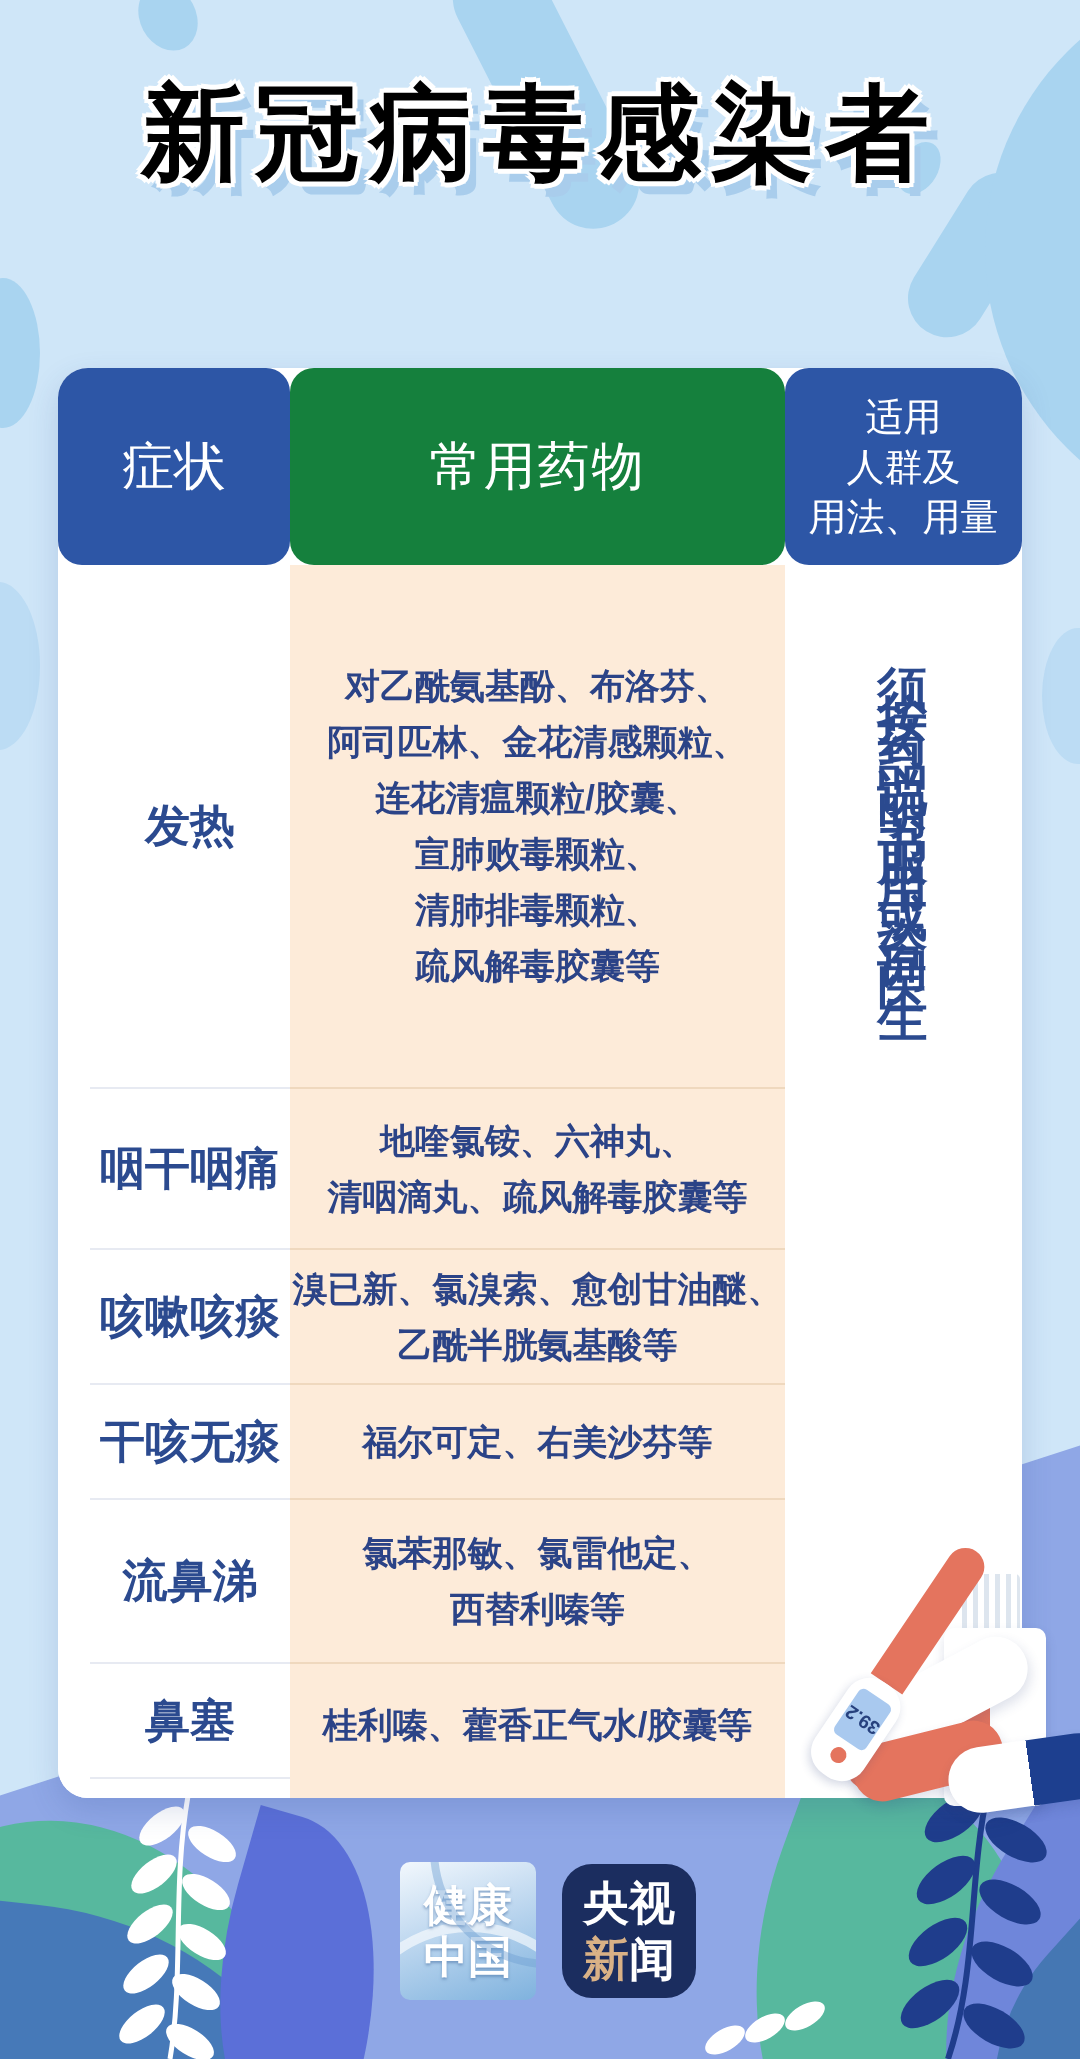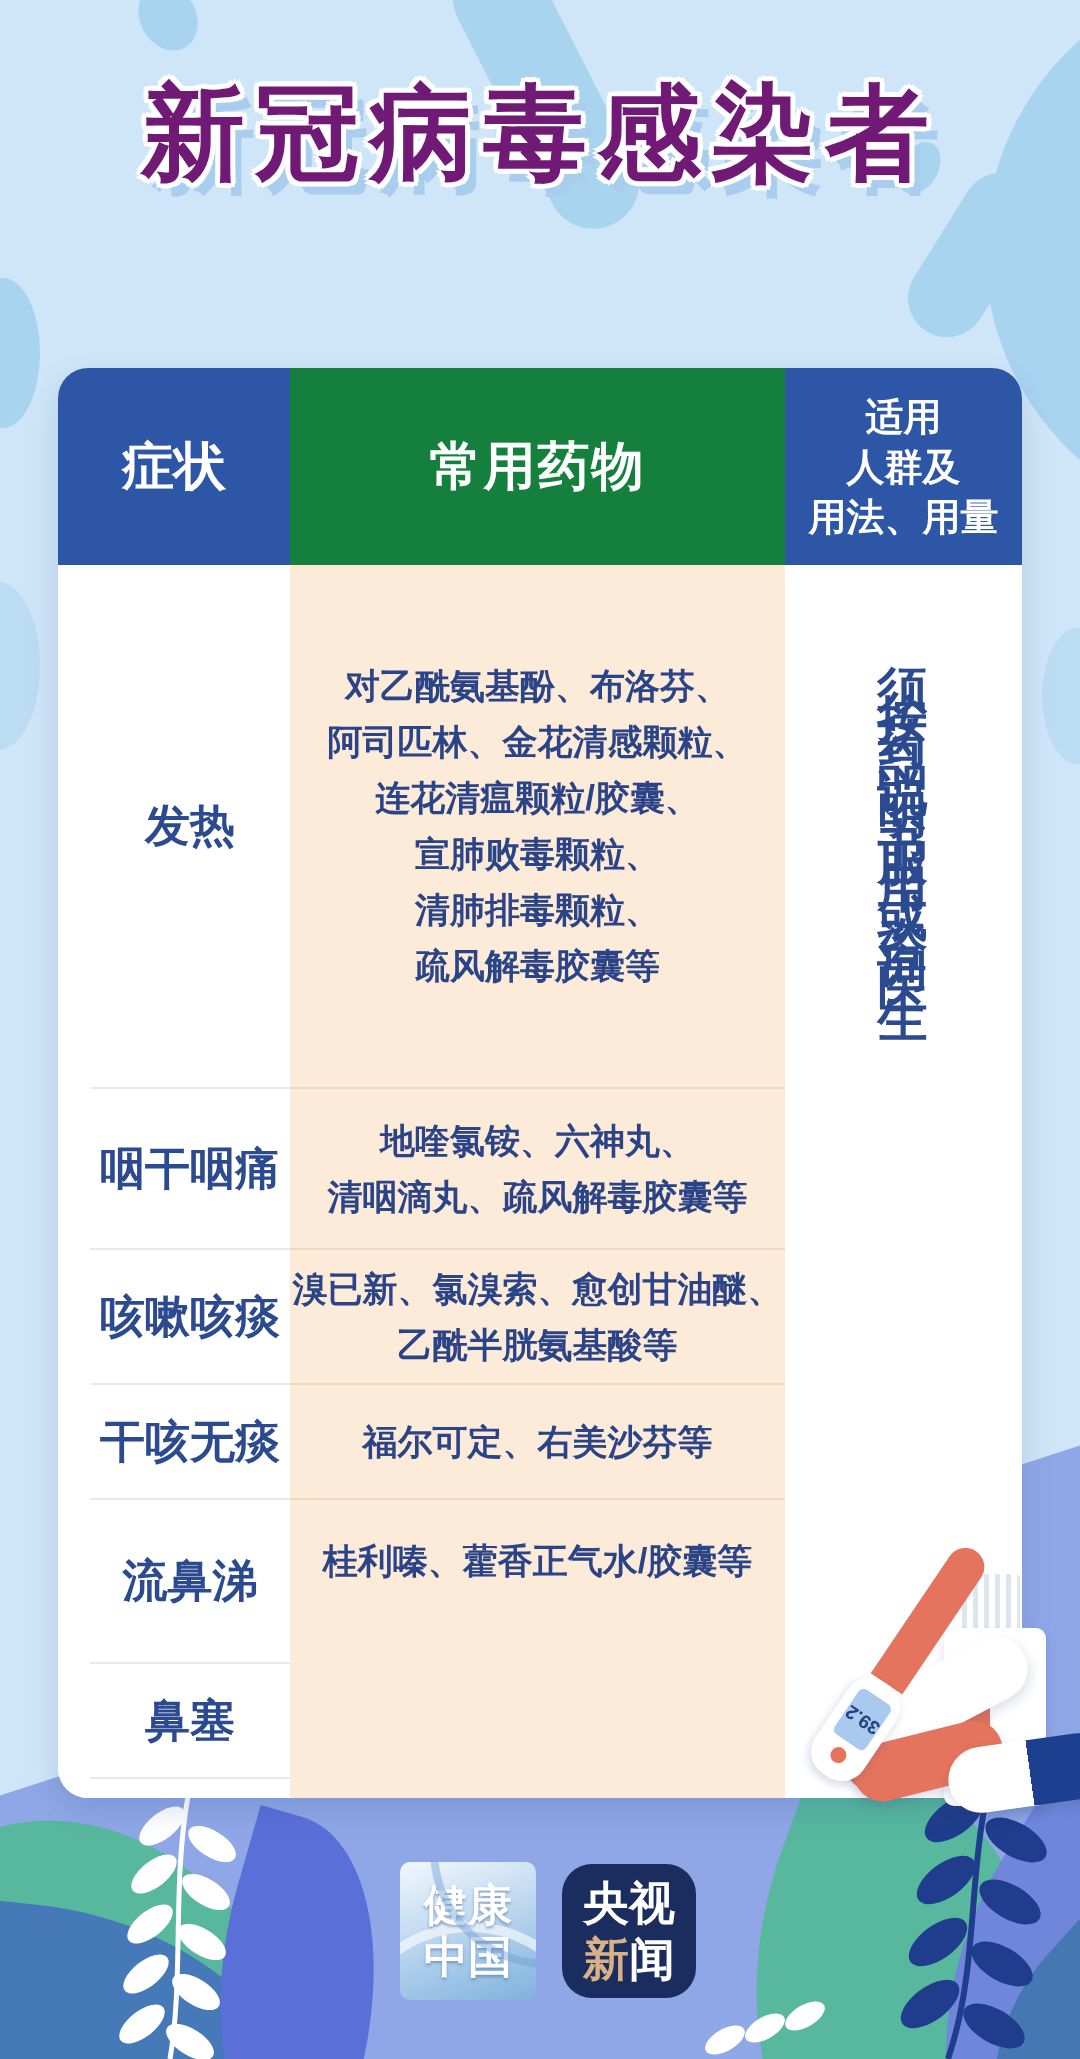--- a/index.html
+++ b/index.html
@@ -26,35 +26,35 @@
   .leaf.tl { left:-30px; top:1800px; width:330px; height:430px; background:#57b89e; transform:rotate(-14deg); }
   .leaf.bl { left:-90px; top:1915px; width:430px; height:360px; background:#4679b8; transform:rotate(6deg); }
   .leaf.pl { left:212px; top:1822px; width:170px; height:330px; background:#5b6fd8; transform:rotate(16deg); }
   .leaf.tr { left:735px; top:1788px; width:330px; height:440px; background:#57b89e; transform:rotate(200deg); }
   .leaf.pr { left:935px; top:1805px; width:270px; height:400px; background:#6f86da; transform:rotate(212deg); }
   .leaf.sr { left:965px; top:1960px; width:280px; height:280px; background:#4577b3; transform:rotate(222deg); }
   .fern { position:absolute; z-index:4; }
 
   
   .title { position:absolute; left:0; top:70px; width:1080px; text-align:center; z-index:5; }
-  .title-line { font-weight:900; color:#701a75; letter-spacing:4px;
+  .title-line { font-weight:900; color:#000000; letter-spacing:4px;
     text-shadow:
       -4px -4px 0 #fff, 4px -4px 0 #fff, -4px 4px 0 #fff, 4px 4px 0 #fff,
       -5px 0 0 #fff, 5px 0 0 #fff, 0 -5px 0 #fff, 0 5px 0 #fff,
       11px 13px 0 #a9cdec; }
   .title-line.l1 { font-size:104px; line-height:126px; letter-spacing:10px; }
   .title-line.l2 { font-size:100px; line-height:122px; }
 
   
   .card { position:absolute; left:58px; top:368px; width:964px; height:1430px;
     border-radius:30px; overflow:hidden; z-index:10; background:#fff;
     box-shadow:0 12px 30px rgba(50,80,150,.18); }
   .thead { position:absolute; left:0; top:0; width:964px; height:197px; display:flex; }
   .th { display:flex; align-items:center; justify-content:center;
-    color:#fff; font-weight:700; text-align:center; }
+    color:#fff; font-weight:400; text-align:center;border-radius:24px; }
   .th.c1 { width:232px; background:#2d56a6; font-size:52px; }
   .th.c2 { width:495px; background:#15803d; font-size:52px; letter-spacing:2px; }
   .th.c3 { width:237px; background:#2d56a6; font-size:38px; line-height:50px; white-space:pre-line; }
   .tbody { position:absolute; left:0; top:197px; width:964px; height:1233px; }
   .colA { position:absolute; left:0; top:0; width:232px; height:1233px; background:#fff;padding-left:32px; }
   .colB { position:absolute; left:232px; top:0; width:495px; height:1233px; background:#fdeads; background:#fdebd9; }
   .colC { position:absolute; left:727px; top:0; width:237px; height:1233px; background:#fff; }
   .cell { display:flex; align-items:center; justify-content:center; text-align:center; }
   .colA .cell { border-bottom:2px solid #e7eaf2; }
   .colB .cell { border-bottom:2px solid #efd8be; }
@@ -196,20 +196,22 @@
 阿司匹林、金花清感颗粒、
 连花清瘟颗粒/胶囊、
 宣肺败毒颗粒、
 清肺排毒颗粒、
 疏风解毒胶囊等</div>
         <div class="cell drg r1">地喹氯铵、六神丸、
 清咽滴丸、疏风解毒胶囊等</div>
         <div class="cell drg r2">溴已新、氯溴索、愈创甘油醚、
 乙酰半胱氨基酸等</div>
         <div class="cell drg r3">福尔可定、右美沙芬等</div>
+        <div class="cell drg r4">氯苯那敏、氯雷他定、
+西替利嗪等</div>
         <div class="cell drg r6">桂利嗪、藿香正气水/胶囊等</div>
       </div>
       <div class="colC">
         <div class="vnote">须按药品说明书服用或咨询医生</div>
       </div>
     </div>
   </div>
 
   <div class="illus bottle-cap"></div>
   <div class="illus bottle-body"></div>

